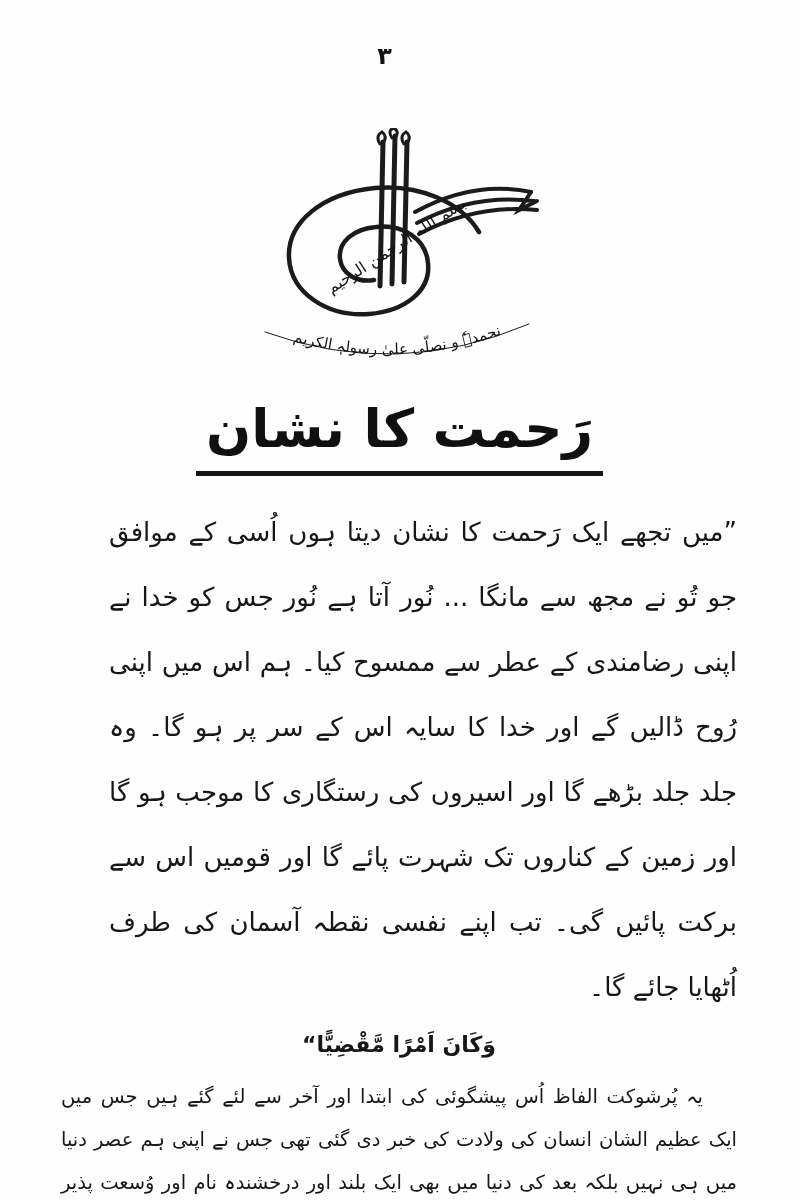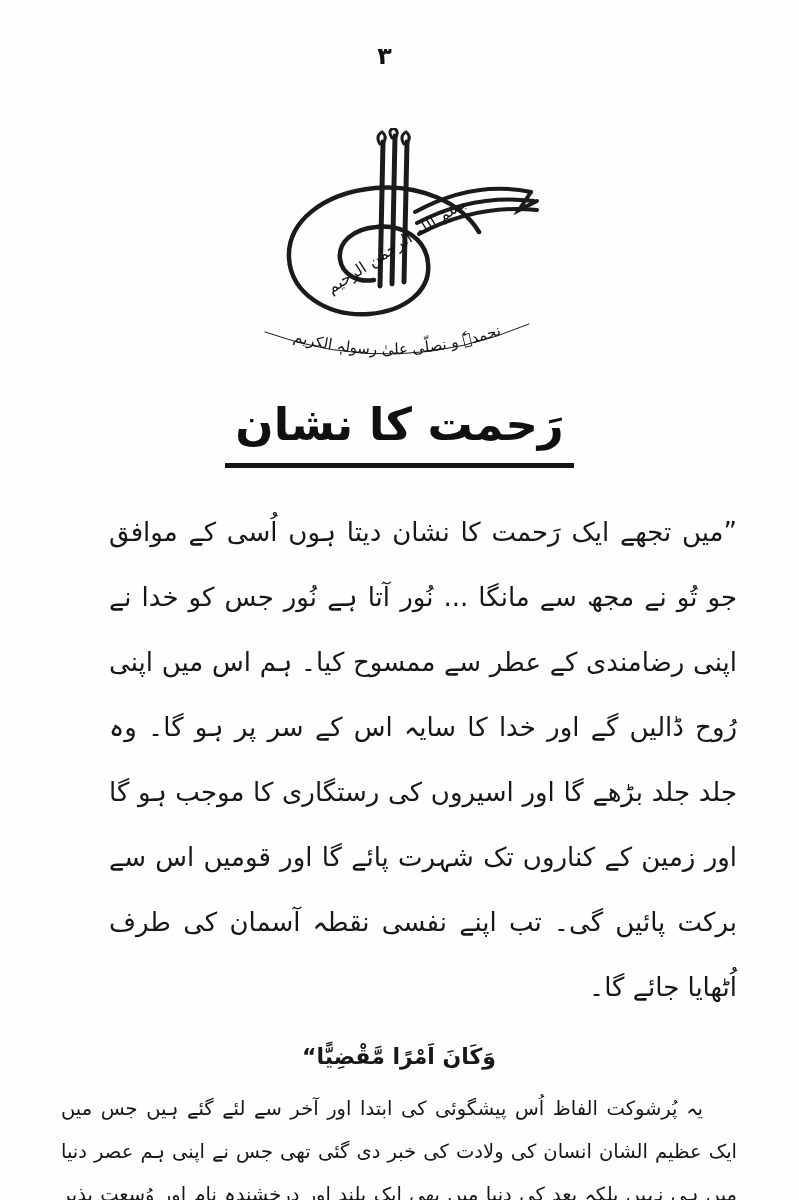--- a/index.html
+++ b/index.html
@@ -25,40 +25,40 @@
   }
   .emblem svg{width:100%;height:100%;}
   .emblem path,.emblem line{stroke:#1b1b1b;fill:none;stroke-linecap:round;}
   .emblem text{fill:#141414;font-family:"DejaVu Sans",sans-serif;}
   .title-wrap{
     position:absolute;top:398px;left:0;width:100%;
     text-align:center;
   }
   .title-text{
     display:inline-block;
-    font-size:45px;font-weight:bold;color:#101010;
+    font-size:53px;font-weight:bold;color:#101010;
     padding:0 10px 12px 10px;
     border-bottom:5px solid #151515;
     letter-spacing:1px;
   }
   .text-block{
     position:absolute;top:500px;right:62px;
     width:676px;
     direction:rtl;
     text-align:justify;
     color:#171717;
   }
   .quote{
     margin:0 0 0 48px;
     font-size:26px;
     line-height:2.5;
     font-weight:500;
   }
   .quote-close{
-    margin:16px 48px 8px 48px;
+    margin:4px 48px 8px 48px;
     text-align:center;
     font-size:22px;
     font-weight:bold;
     line-height:1.9;
   }
   .para{
     margin:10px 0 0 0;
     font-size:19.5px;
     line-height:2.2;
     text-indent:34px;

